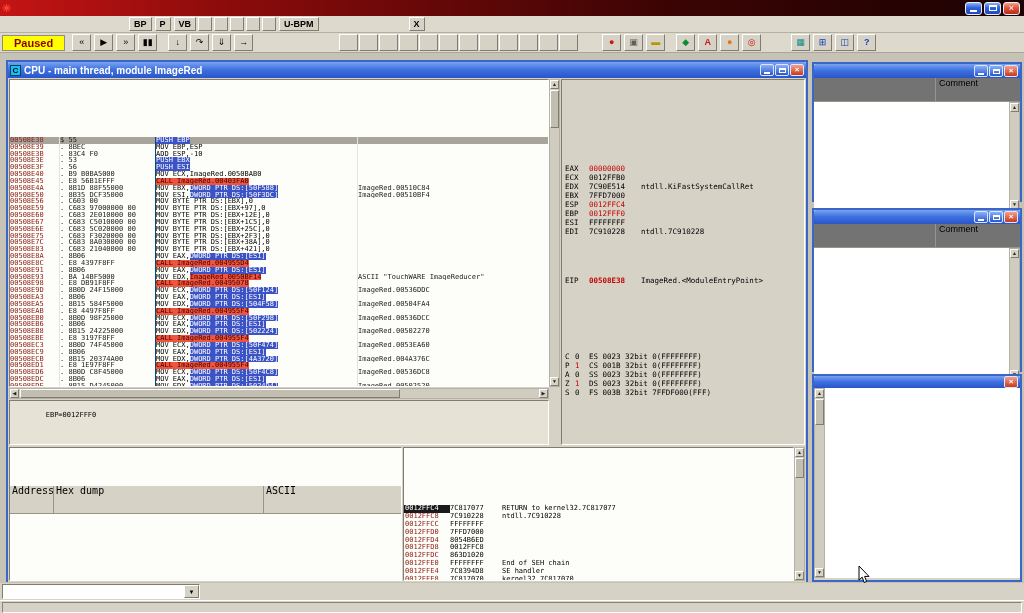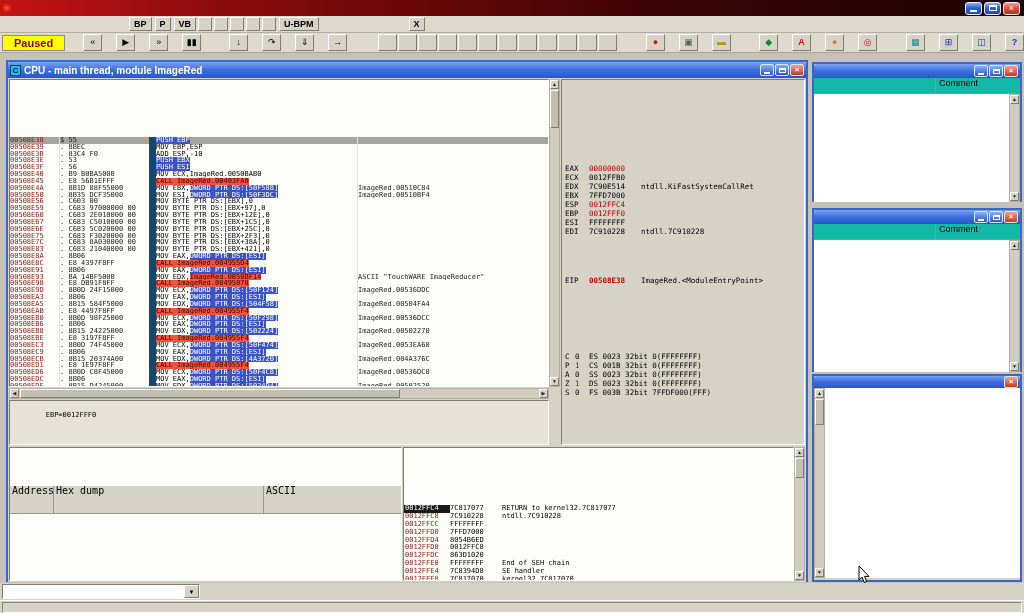--- a/index.html
+++ b/index.html
@@ -21,21 +21,21 @@
 
   .menubar{position:absolute;left:0;top:16px;width:1024px;height:17px;background:#ddd9cd;
     border-bottom:1px solid #b4b0a4;display:flex;align-items:center;font-size:11px}
   .menu-item{padding:1px 7px;cursor:default}
   .mbtn{border:1px solid;border-color:#fff #807c70 #807c70 #fff;background:#d6d2c6;
     font-size:9px;font-weight:bold;padding:0 4px;height:14px;display:flex;align-items:center;margin-left:3px}
   .mico{width:14px;height:14px;border:1px solid;border-color:#fff #807c70 #807c70 #fff;background:#d6d2c6;
     font-size:8px;display:flex;align-items:center;justify-content:center;margin-left:2px}
 
   .toolbar{position:absolute;left:0;top:33px;width:1024px;height:20px;background:#ddd9cd;
-    border-bottom:1px solid #aaa699;display:flex;align-items:center;padding-left:2px;gap:14px}
+    border-bottom:1px solid #aaa699;display:flex;align-items:center;padding-left:2px;gap:3px}
   .paused{background:#ffff00;color:#8b0000;font-weight:bold;font-size:11px;padding:1px 11px;
     border:1px solid #908c80;margin-right:4px}
   .tbtn{min-width:19px;height:17px;border:1px solid;border-color:#fff #807c70 #807c70 #fff;
     background:#d6d2c6;display:flex;align-items:center;justify-content:center;font-size:9px;line-height:9px}
   .letter{color:#14148c;font-weight:bold;font-size:10px}
   .tsep{width:5px}
   .ic-red{color:#c81810}.ic-green{color:#108c30}.ic-blue{color:#1040c0}.ic-orange{color:#e07818}
   .ic-yellow{color:#b89800}.ic-gray{color:#606058}.ic-teal{color:#108c8c}.ic-olive{color:#8c8c10}
   .bold{font-weight:bold}
 
@@ -56,21 +56,21 @@
   .wg-max{width:7px;height:5px;border:1px solid #fff;border-top:2px solid #fff}
   .client{position:relative;width:798px;height:504px;background:#d6d2c6}
 
   .sunken{border:1px solid;border-color:#807c70 #fff #fff #807c70}
 
   
   .dpane{position:absolute;left:1px;top:1px;width:540px;height:308px;background:#fdfdfa;overflow:hidden}
   .drow{display:flex;height:6.84px;font-size:7px;line-height:6.8px}
   .drow span{overflow:hidden}
   .ca{width:50px;color:#8b1a10;border-right:1px solid #e4e2da}
-  .ch{width:96px;border-right:7px solid #0c4a6e;color:#1a1a1a}
+  .ch{width:96px;border-right:1px solid #0c4a6e;color:#1a1a1a}
   .ci{width:202px;border-right:1px solid #e4e2da}
   .cc{flex:1;color:#1c1c1c}
   .drow.sel{background:#a8a49c}
   .drow .i2{display:inline}
   .drow.hlblue .i2{background:#3b53c4;color:#fff}
   .drow.hlred .i2{background:#f0543c;color:#3c0400}
 
   
   .vscroll{position:absolute;width:11px;background:#d0ccc0;border:1px solid #b4b0a4;display:flex;flex-direction:column}
   .hscroll{position:absolute;height:11px;background:#d0ccc0;border:1px solid #b4b0a4;display:flex}
@@ -108,21 +108,21 @@
   .stkpane{position:absolute;left:395px;top:369px;width:391px;height:134px;background:#fdfdfa;overflow:hidden;
     border:1px solid;border-color:#807c70 #fff #fff #807c70}
   .srow{display:flex;height:7.9px;font-size:7px;line-height:7.6px}
   .sa{width:46px;color:#8b1a10;padding-left:1px}
   .sv{width:52px}
   .sc{flex:1}
   .srow.sel .sa{background:#1a1a1a;color:#fff}
 
   
   .sidewin .wtitle{height:14px}
-  .colhdr{height:16px;background:#14b8a6;border-bottom:1px solid #989488;display:flex;font-size:9px;line-height:11px}
+  .colhdr{height:24px;background:#737373;border-bottom:1px solid #989488;display:flex;font-size:9px;line-height:11px}
   .colhdr .c1{width:122px;border-right:1px solid #989488}
   .colhdr .c2{flex:1;padding-left:3px}
   .wbody{position:relative;background:#fff;width:100%}
   .wvs{position:absolute;top:0;right:0;height:100%}
   .wvs-l{position:absolute;top:0;left:0;height:100%}
 
   
   .cmdbar{position:absolute;left:0;top:583px;width:1024px;height:17px;background:#d6d2c6;display:flex;align-items:center;padding-left:2px}
   .combo{width:198px;height:15px;background:#fff;border:1px solid;border-color:#807c70 #fff #fff #807c70;display:flex;align-items:center}
   .combo-arrow{width:15px;height:13px;margin-left:auto;background:#d6d2c6;border:1px solid;border-color:#fff #807c70 #807c70 #fff;

